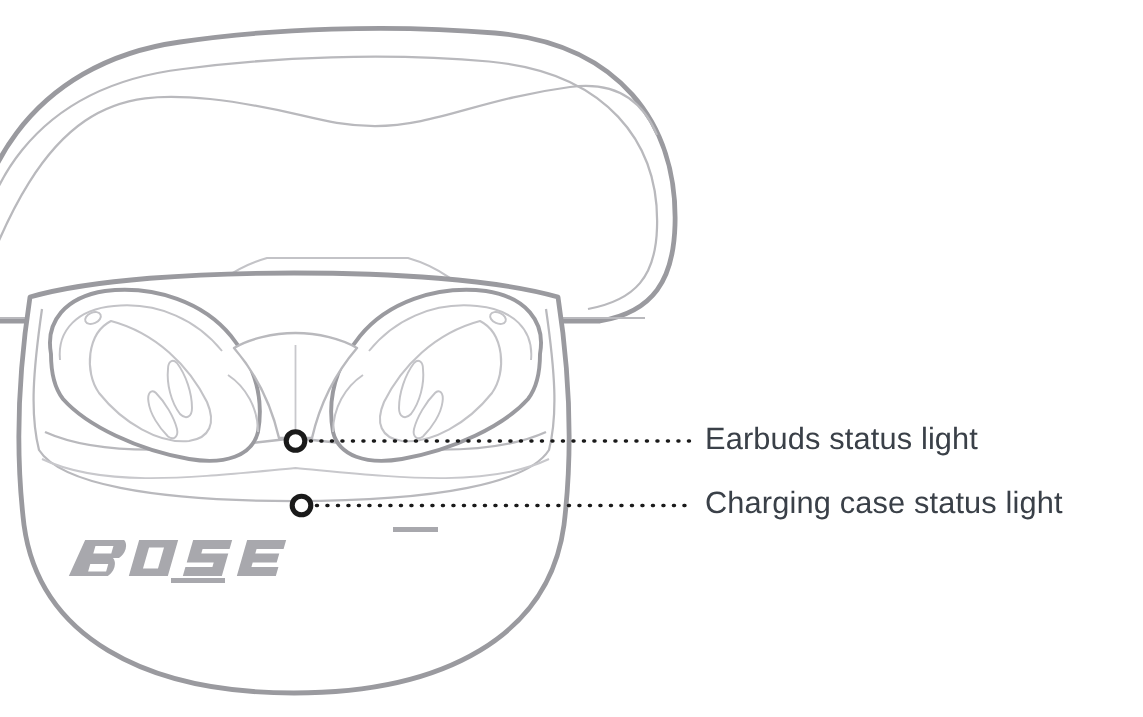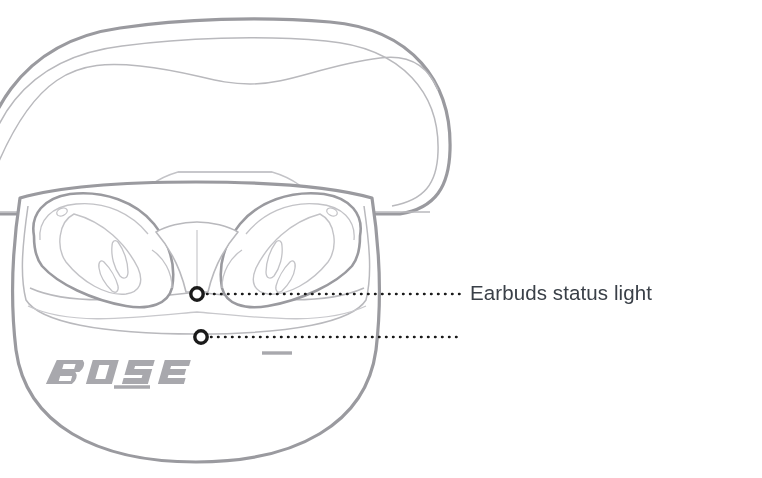--- a/index.html
+++ b/index.html
@@ -220,14 +220,15 @@
 
     <g>
       <line x1="211" y1="337" x2="462" y2="337" stroke="#1a1a1a" stroke-width="2.4" stroke-linecap="round" stroke-dasharray="0.6 6.4"></line>
       <circle cx="201" cy="337" r="6.2" fill="#ffffff" stroke="#1a1a1a" stroke-width="3.4"></circle>
     </g>
 
   </svg>
 
   <div class="callout-label" id="label-earbuds">Earbuds status light</div>
 
+  <div class="callout-label" id="label-charging-case">Charging case status light</div>
 
 </div>
 
 </body></html>

